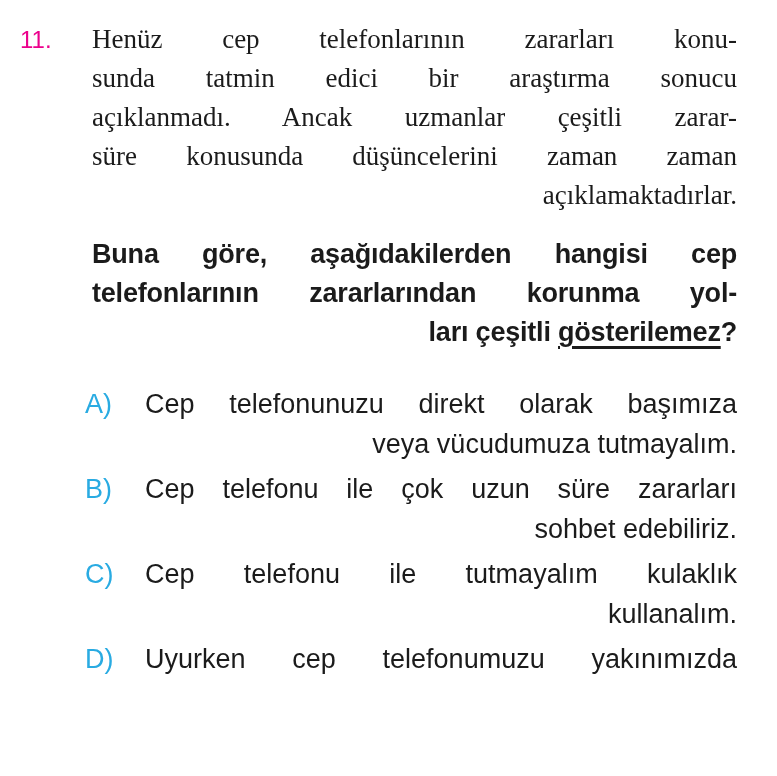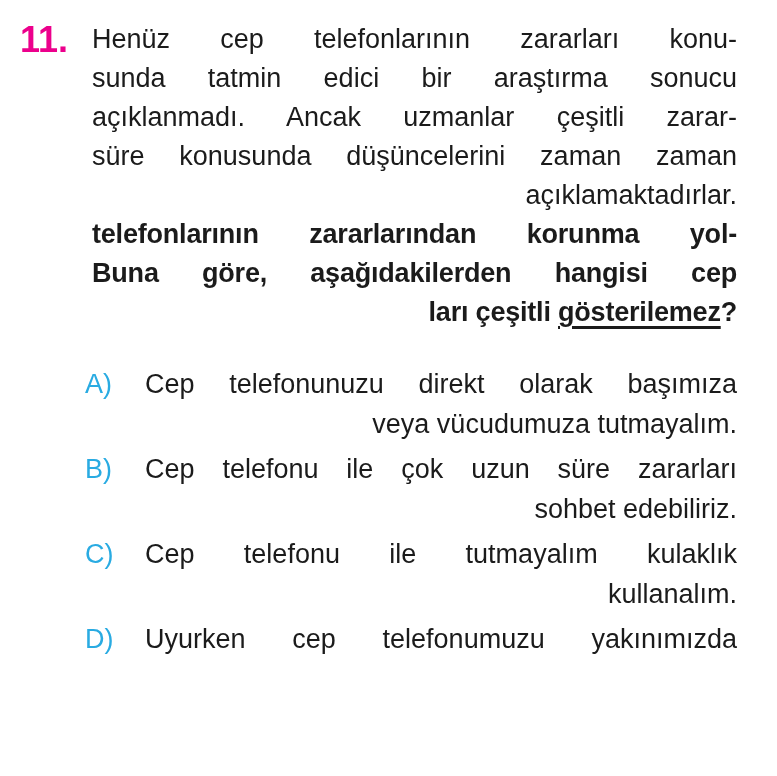--- a/index.html
+++ b/index.html
@@ -17,32 +17,32 @@
   }
   .question{
     display:flex;
     padding:20px 40px 0 20px;
     box-sizing:border-box;
     width:777px;
   }
   .qnum{
     width:72px;
     flex-shrink:0;
-    font-size:36px;
-    font-weight:bold;
+    font-size:24px;
+    font-weight:normal;
     line-height:39px;
     color:var(--c-number);
   }
   .qbody{
     flex:1;
     font-size:27px;
     min-width:0;
   }
   .para{line-height:39px;}
-  .para.intro{}
+  .para.intro{margin-bottom:20px;font-family:Liberation Serif, serif;}
   .para.prompt{font-weight:bold;margin-bottom:32px;letter-spacing:-0.2px;}
   .jline{text-align:justify;text-align-last:justify;}
   .lline{text-align:right;}
   .ul{
     text-decoration:underline;
     text-decoration-thickness:3px;
     text-underline-offset:5px;
   }
   .options{margin-left:-7px;}
   .option{
@@ -66,22 +66,22 @@
 
     <div class="para intro">
       <div class="jline">Henüz cep telefonlarının zararları konu-</div>
       <div class="jline">sunda tatmin edici bir araştırma sonucu</div>
       <div class="jline">açıklanmadı. Ancak uzmanlar çeşitli zarar-</div>
       <div class="jline">süre konusunda düşüncelerini zaman zaman</div>
       <div class="lline">açıklamaktadırlar.</div>
     </div>
 
     <div class="para prompt">
+      <div class="jline">Buna göre, aşağıdakilerden hangisi cep</div>
       <div class="jline">telefonlarının zararlarından korunma yol-</div>
-      <div class="jline">Buna göre, aşağıdakilerden hangisi cep</div>
       <div class="lline"><span>ları çeşitli </span><span class="ul">gösterilemez</span><span>?</span></div>
     </div>
 
     <div class="options">
 
       <div class="option">
         <div class="letter">A)</div>
         <div class="otext">
           <div class="jline">Cep telefonunuzu direkt olarak başımıza</div>
           <div class="lline">veya vücudumuza tutmayalım.</div>

